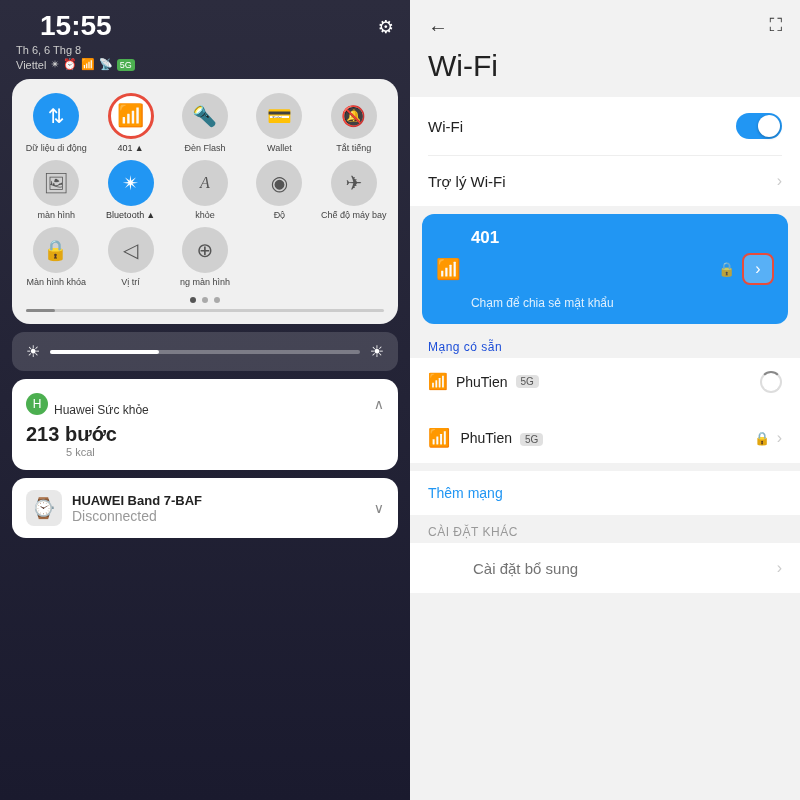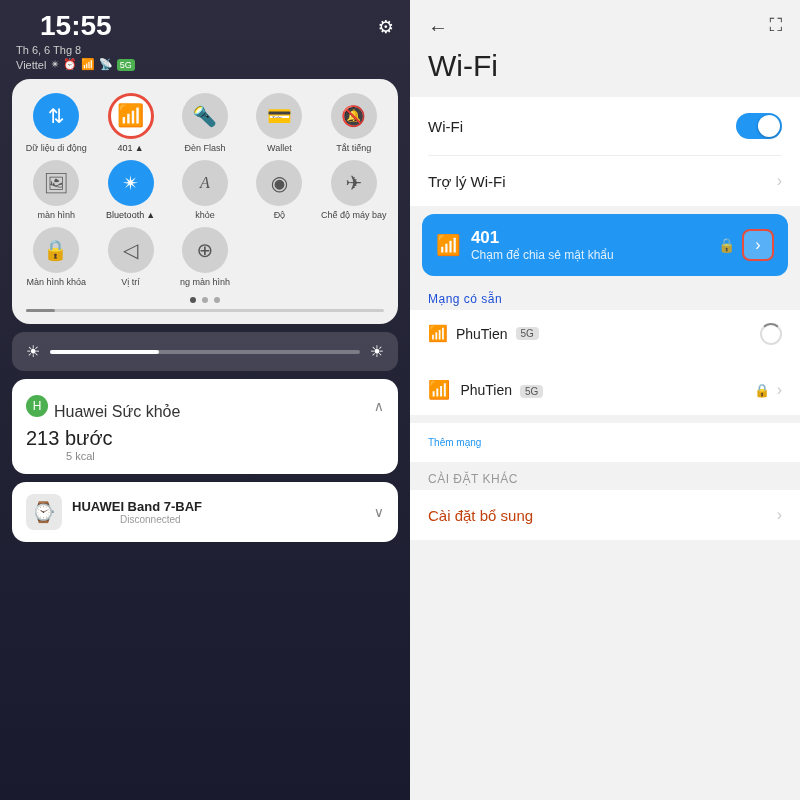--- a/index.html
+++ b/index.html
@@ -191,23 +191,23 @@
       width: 22px;
       height: 22px;
       background: #4CAF50;
       border-radius: 50%;
       display: flex;
       align-items: center;
       justify-content: center;
       color: white;
       font-size: 12px;
     }
-    .health-name { font-size: 16px; color: #333; font-weight: 500; margin-top: 12px; }
+    .health-name { font-size: 12px; color: #333; font-weight: 500; margin-top: 12px; }
     .chevron-up { color: #888; font-size: 14px; }
-    .steps { font-size: 20px; font-weight: 400; color: #222; }
+    .steps { font-size: 20px; font-weight: 700; color: #222; }
     .kcal { font-size: 11px; color: #888; padding-left: 40px; }
 
     
     .band-card {
       margin: 8px 12px;
       background: white;
       border-radius: 14px;
       padding: 12px 14px;
       display: flex;
       align-items: center;
@@ -218,21 +218,21 @@
       width: 36px;
       height: 36px;
       background: #e8e8e8;
       border-radius: 8px;
       display: flex;
       align-items: center;
       justify-content: center;
       font-size: 20px;
     }
     .band-title { font-size: 13px; font-weight: 600; color: #222; }
-    .band-status { font-size: 10px; color: #999; margin-left: 48px; }
+    .band-status { font-size: 14px; color: #999; }
     .chevron-down { color: #888; font-size: 14px; }
 
     
     .right-panel {
       width: 390px;
       height: 800px;
       background: #f2f2f2;
       overflow-y: auto;
     }
 
@@ -297,21 +297,21 @@
       background: #2196f3;
       border-radius: 12px;
       padding: 14px 14px;
       display: flex;
       align-items: center;
       gap: 10px;
     }
     .wifi-signal-icon { color: white; font-size: 20px; }
     .connected-info { flex: 1; }
     .connected-name { font-size: 17px; font-weight: 600; color: white; }
-    .connected-sub { font-size: 12px; color: rgba(255,255,255,0.85); }
+    .connected-sub { font-size: 12px; color: rgba(255,255,255,0.85); margin-top: 48px; }
     .connected-right {
       display: flex;
       align-items: center;
       gap: 6px;
     }
     .lock-icon { color: rgba(255,255,255,0.8); font-size: 14px; }
     .arrow-btn {
       width: 32px;
       height: 32px;
       background: rgba(255,255,255,0.25);
@@ -356,41 +356,41 @@
       padding: 1px 5px;
       border-radius: 4px;
       margin-left: 4px;
     }
     .net-right { display: flex; align-items: center; gap: 6px; }
     .net-lock { color: #aaa; font-size: 13px; }
 
     .add-network {
       background: white;
       padding: 14px 18px;
-      font-size: 10px;
+      font-size: 14px;
       color: #2196f3;
       font-weight: 500;
     }
 
     .section-header {
       font-size: 12px;
       color: #999;
       padding: 10px 18px 4px;
       text-transform: uppercase;
       letter-spacing: 0.5px;
     }
 
     .other-setting {
       background: white;
       padding: 16px 18px;
       display: flex;
       align-items: center;
       justify-content: space-between;
     }
-    .other-label { font-size: 15px; color: #c2410c; }
+    .other-label { font-size: 15px; color: #737373; margin-left: 45px; }
 
     
     .spinner {
       width: 22px;
       height: 22px;
       border: 2px solid #ddd;
       border-top: 2px solid #888;
       border-radius: 50%;
       animation: spin 1s linear infinite;
     }

